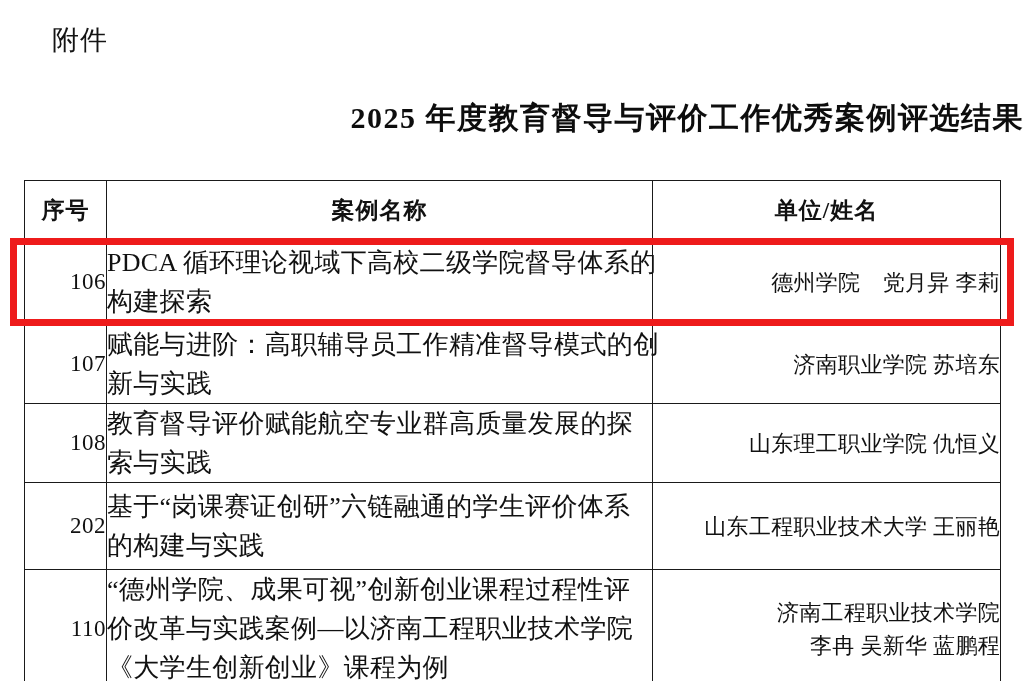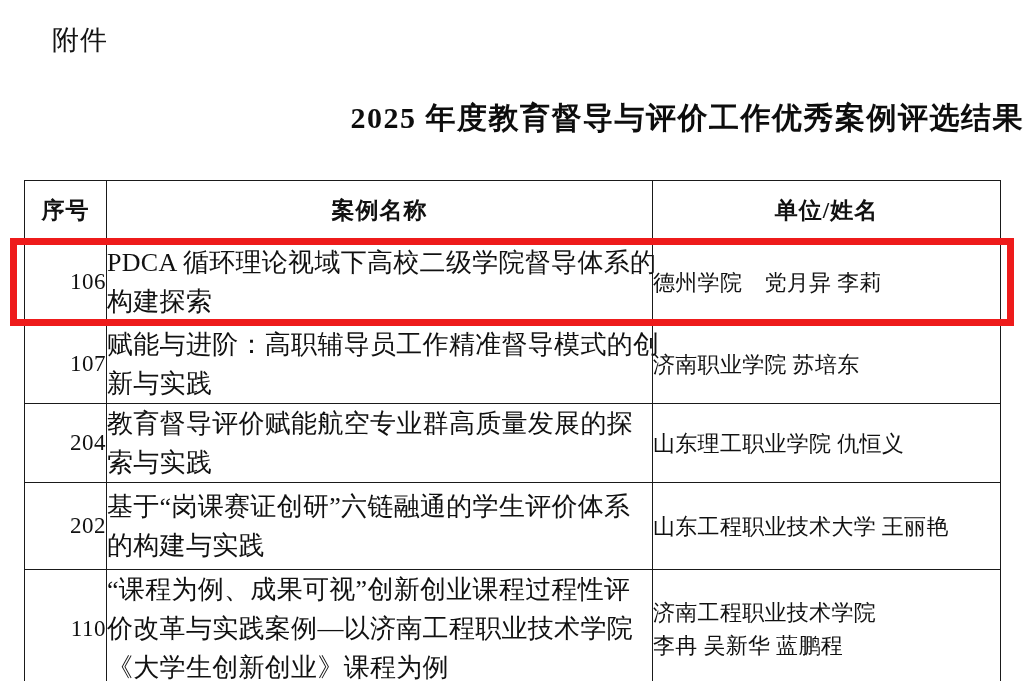--- a/index.html
+++ b/index.html
@@ -88,21 +88,21 @@
     line-height: 1.5;
     letter-spacing: 0.3px;
   }
   tr.r-106 td { height: 84px; }
   tr.r-107 td { height: 64px; }
   tr.r-108 td { height: 76px; }
   tr.r-109 td { height: 86px; }
   tr.r-110 td { height: 116px; }
 
   .cell-line { display: block; white-space: nowrap; }
-  .unit-line { display: block; white-space: nowrap; }
+  .unit-line { display: block; white-space: nowrap; text-align: right; }
 
   .highlight-box {
     position: absolute;
     left: 10px;
     top: 238px;
     width: 1004px;
     height: 88px;
     border: 7px solid #ee1b1b;
     box-sizing: border-box;
     pointer-events: none;
@@ -146,21 +146,21 @@
           <td class="no-cell">107</td>
           <td class="name-cell">
             <span class="cell-line">赋能与进阶：高职辅导员工作精准督导模式的创</span>
             <span class="cell-line">新与实践</span>
           </td>
           <td class="unit-cell">
             <span class="unit-line">济南职业学院 苏培东</span>
           </td>
         </tr>
         <tr class="r-108">
-          <td class="no-cell">204</td>
+          <td class="no-cell">108</td>
           <td class="name-cell">
             <span class="cell-line">教育督导评价赋能航空专业群高质量发展的探</span>
             <span class="cell-line">索与实践</span>
           </td>
           <td class="unit-cell">
             <span class="unit-line">山东理工职业学院 仇恒义</span>
           </td>
         </tr>
         <tr class="r-109">
           <td class="no-cell">202</td>
@@ -168,21 +168,21 @@
             <span class="cell-line">基于“岗课赛证创研”六链融通的学生评价体系</span>
             <span class="cell-line">的构建与实践</span>
           </td>
           <td class="unit-cell">
             <span class="unit-line">山东工程职业技术大学 王丽艳</span>
           </td>
         </tr>
         <tr class="r-110">
           <td class="no-cell">110</td>
           <td class="name-cell">
-            <span class="cell-line">“课程为例、成果可视”创新创业课程过程性评</span>
+            <span class="cell-line">“德州学院、成果可视”创新创业课程过程性评</span>
             <span class="cell-line">价改革与实践案例—以济南工程职业技术学院</span>
             <span class="cell-line">《大学生创新创业》课程为例</span>
           </td>
           <td class="unit-cell">
             <span class="unit-line">济南工程职业技术学院</span>
             <span class="unit-line">李冉 吴新华 蓝鹏程</span>
           </td>
         </tr>
       </tbody>
     </table>

